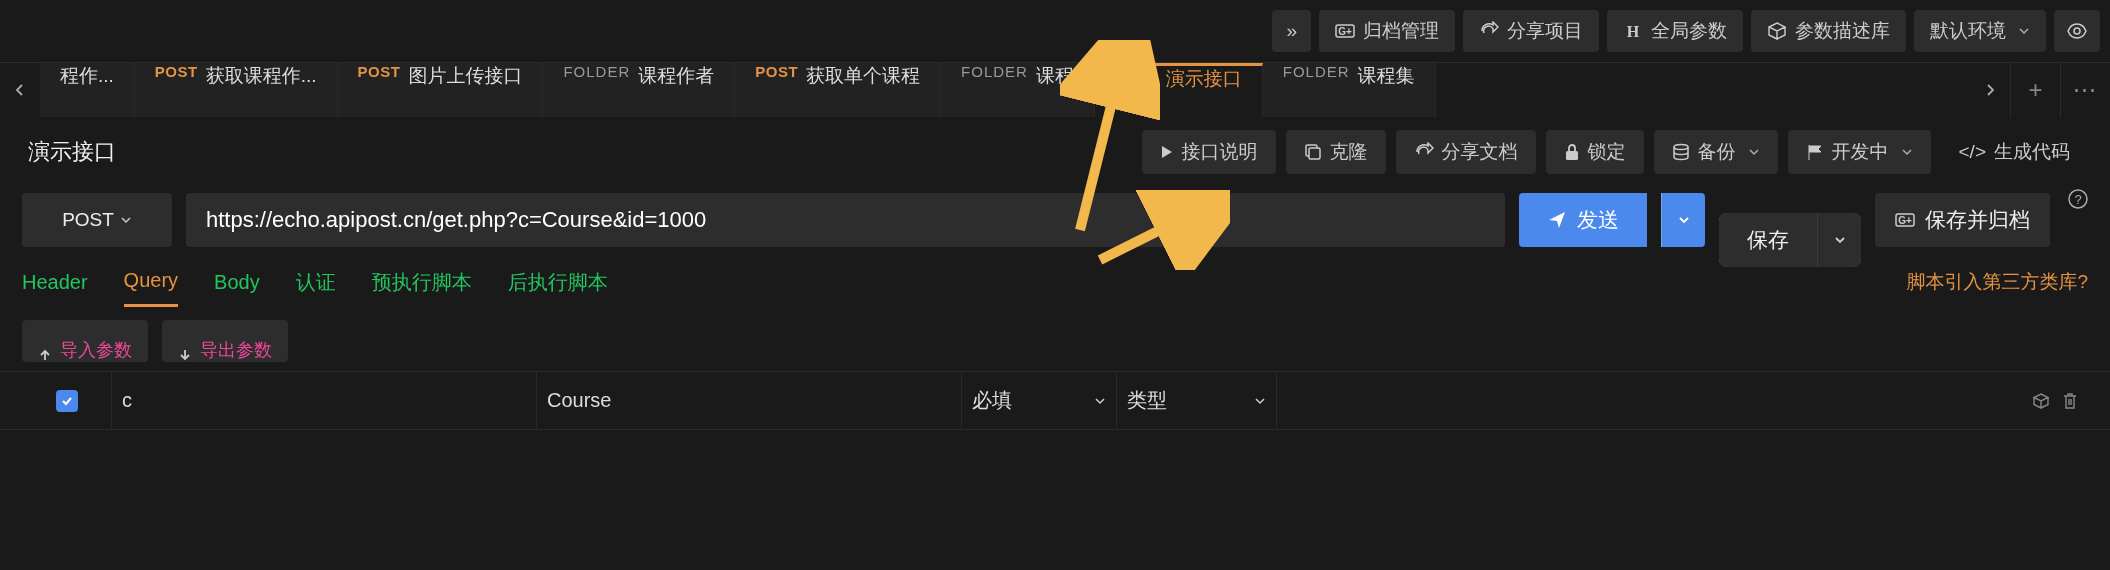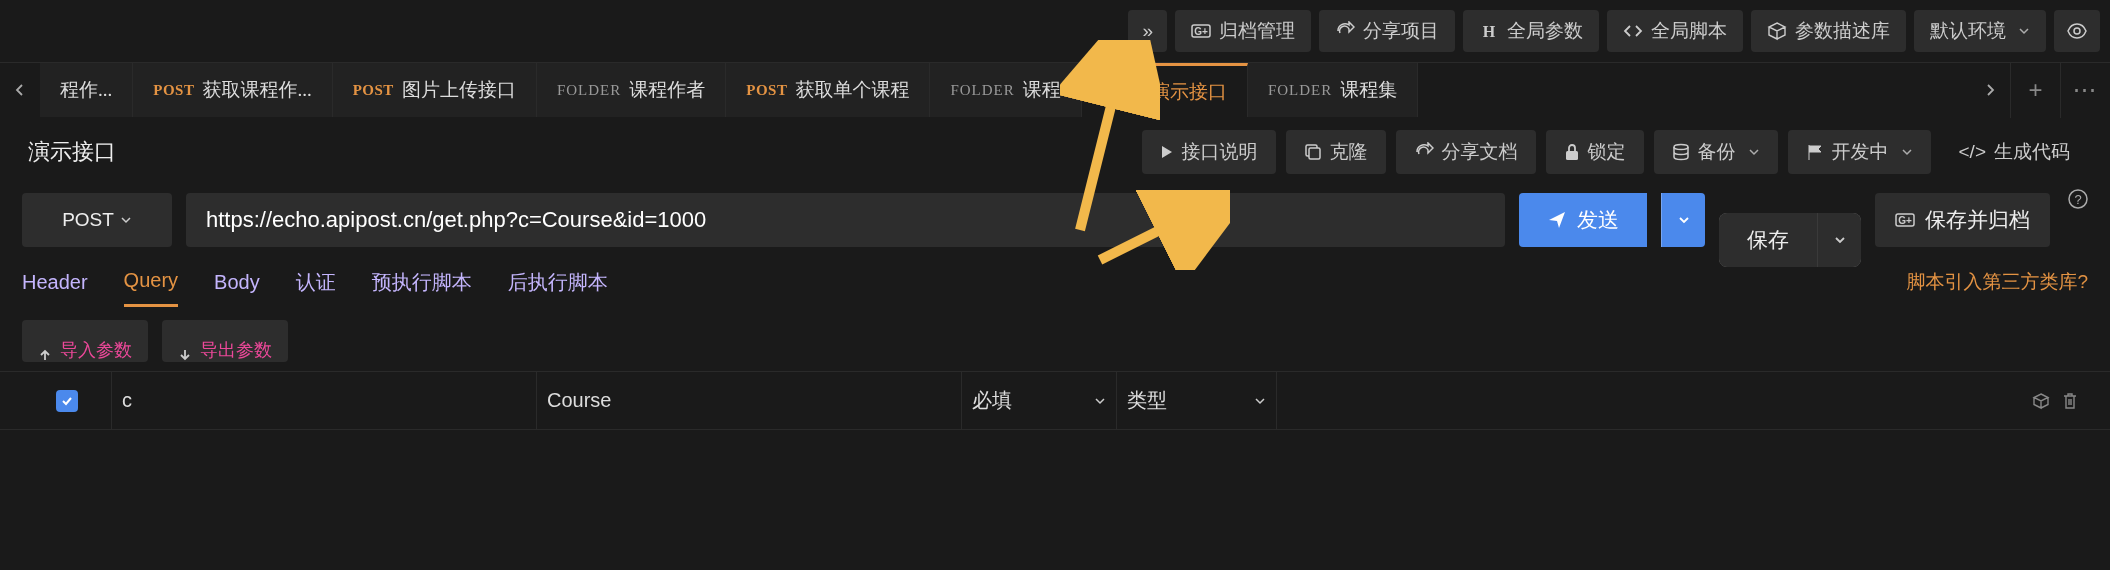--- a/index.html
+++ b/index.html
@@ -45,28 +45,27 @@
       display: flex;
       align-items: stretch;
       background: #1a1a1a;
       border-top: 1px solid #2a2a2a;
       position: relative;
     }
     .tab-scroll { display: flex; flex: 1; overflow: hidden; }
     .tab {
       padding: 0 20px;
       display: flex;
-      align-items: center;
+      align-items: flex-start;
       gap: 8px;
       border-right: 1px solid #2a2a2a;
       cursor: pointer;
       white-space: nowrap;
       background: #222222;
       color: #ddd;
-      font-family: Liberation Serif, serif;
     }
     .tab .method { font-size: 15px; font-weight: 600; letter-spacing: 0.5px; }
     .tab .method.post { color: #e49343; }
     .tab .folder { color: #999; font-size: 15px; letter-spacing: 1px; }
     .tab.active {
       background: #1a1a1a;
       border-top: 3px solid #e49343;
       color: #e49343;
     }
     .tab.active .method.post { color: #e49343; }
@@ -234,21 +233,21 @@
     
     .sub-tabs {
       height: 58px;
       display: flex;
       align-items: center;
       padding: 0 22px;
       gap: 36px;
       background: #1a1a1a;
     }
     .sub-tab {
-      color: #c4b5fd;
+      color: #22c55e;
       cursor: pointer;
       padding: 12px 0;
       font-size: 20px;
     }
     .sub-tab.active {
       color: #e49343;
       border-bottom: 3px solid #e49343;
     }
     .sub-tabs .spacer { flex: 1; }
     .sub-right-link {
@@ -351,28 +350,20 @@
 
   <button class="top-btn">
     <span class="icon">
       <svg width="20" height="20" viewBox="0 0 20 20">
           <text x="10" y="16" text-anchor="middle" fill="#ccc" font-size="16" font-weight="bold" font-family="serif">H</text>
         </svg>
     </span>
     <span>全局参数</span>
   </button>
 
-  <button class="top-btn">
-    <span class="icon">
-      <svg width="20" height="20" viewBox="0 0 20 20">
-          <path d="M7 5 L2 10 L7 15 M13 5 L18 10 L13 15" fill="none" stroke="#ccc" stroke-width="1.8"></path>
-        </svg>
-    </span>
-    <span>全局脚本</span>
-  </button>
 
   <button class="top-btn">
     <span class="icon">
       <svg width="20" height="20" viewBox="0 0 20 20">
           <path d="M10 2 L18 6 L10 10 L2 6 Z M2 6 L2 14 L10 18 L10 10 M18 6 L18 14 L10 18" fill="none" stroke="#ccc" stroke-width="1.4"></path>
         </svg>
     </span>
     <span>参数描述库</span>
   </button>
 

